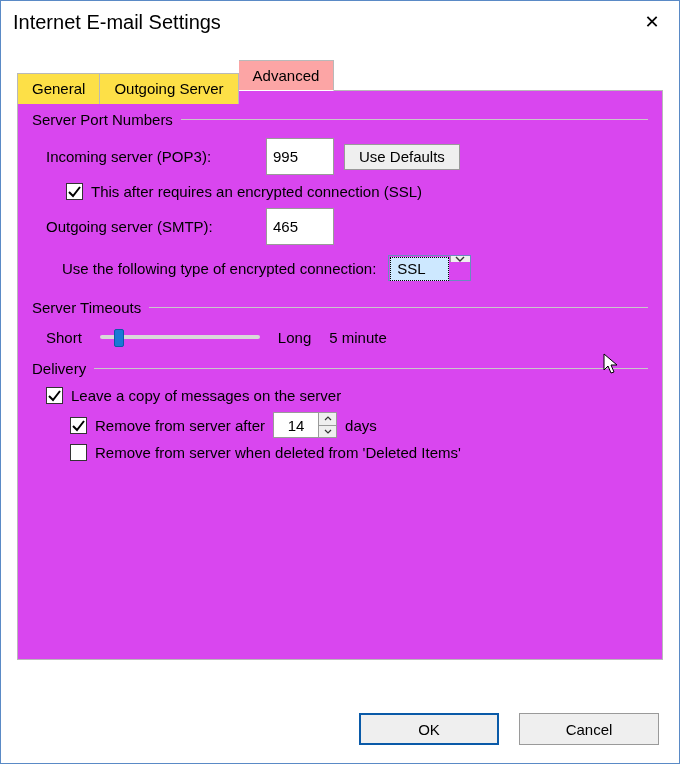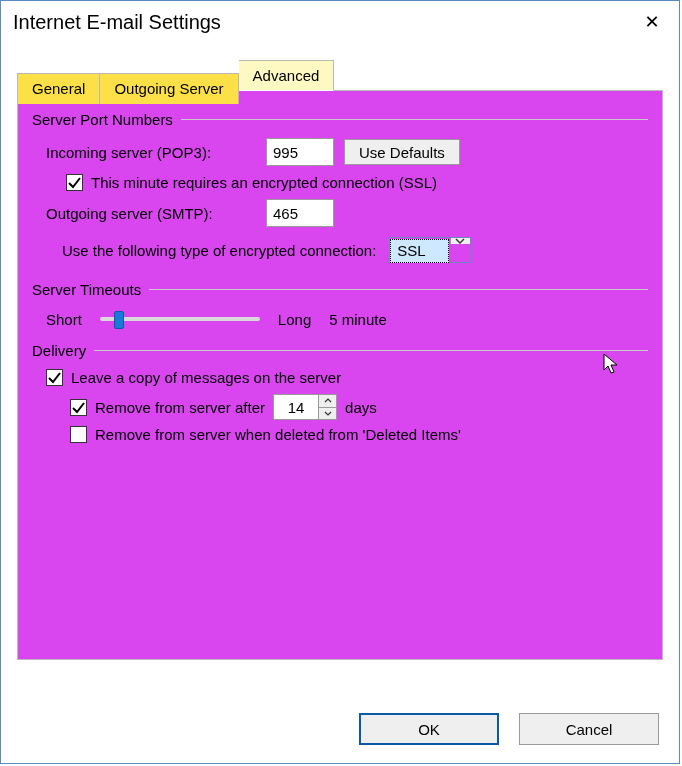--- a/index.html
+++ b/index.html
@@ -51,21 +51,21 @@
     position: relative;
     top: 1px;
     margin-right: 0;
   }
   .tab.inactive {
     background: #fde047;
     top: 14px;
     border-bottom: none;
   }
   .tab.active {
-    background: #fef9c3;
+    background: #fca5a5;
     z-index: 2;
     border-bottom: 1px solid #fff;
     text-align: center;
   }
   .tab + .tab { border-left: none; }
 
   .panel {
     border: 1px solid #b9b9b9;
     padding: 14px 14px 20px 14px;
     min-height: 570px;
@@ -87,21 +87,21 @@
 
   .row {
     display: flex;
     align-items: center;
     gap: 10px;
     margin: 8px 0 8px 14px;
   }
   .row .lbl { min-width: 210px; }
 
   input.text[type="text"] {
-    height: 28px;
+    height: 37px;
     border: 1px solid #9a9a9a;
     padding: 12px 6px;
     font: inherit;
     width: 68px;
     text-align: left;
   }
 
   button.btn {
     height: 26px;
     padding: 0 14px;
@@ -280,21 +280,21 @@
         <input type="text" class="text" value="995" style="">
         <button class="btn">Use Defaults</button>
       </div>
 
       <div class="checkbox-row">
         <span class="cbox checked">
           <svg viewBox="0 0 13 13">
               <path d="M1 7 L5 11 L12 2" stroke="#000" stroke-width="2" fill="none"></path>
             </svg>
         </span>
-        <span>This minute requires an encrypted connection (SSL)</span>
+        <span>This after requires an encrypted connection (SSL)</span>
       </div>
 
       <div class="row">
         <span class="lbl">Outgoing server (SMTP):</span>
         <input type="text" class="text" value="465" style="">
       </div>
 
       <div class="enc-row">
         <span>Use the following type of encrypted connection:</span>
         <span class="combo">

